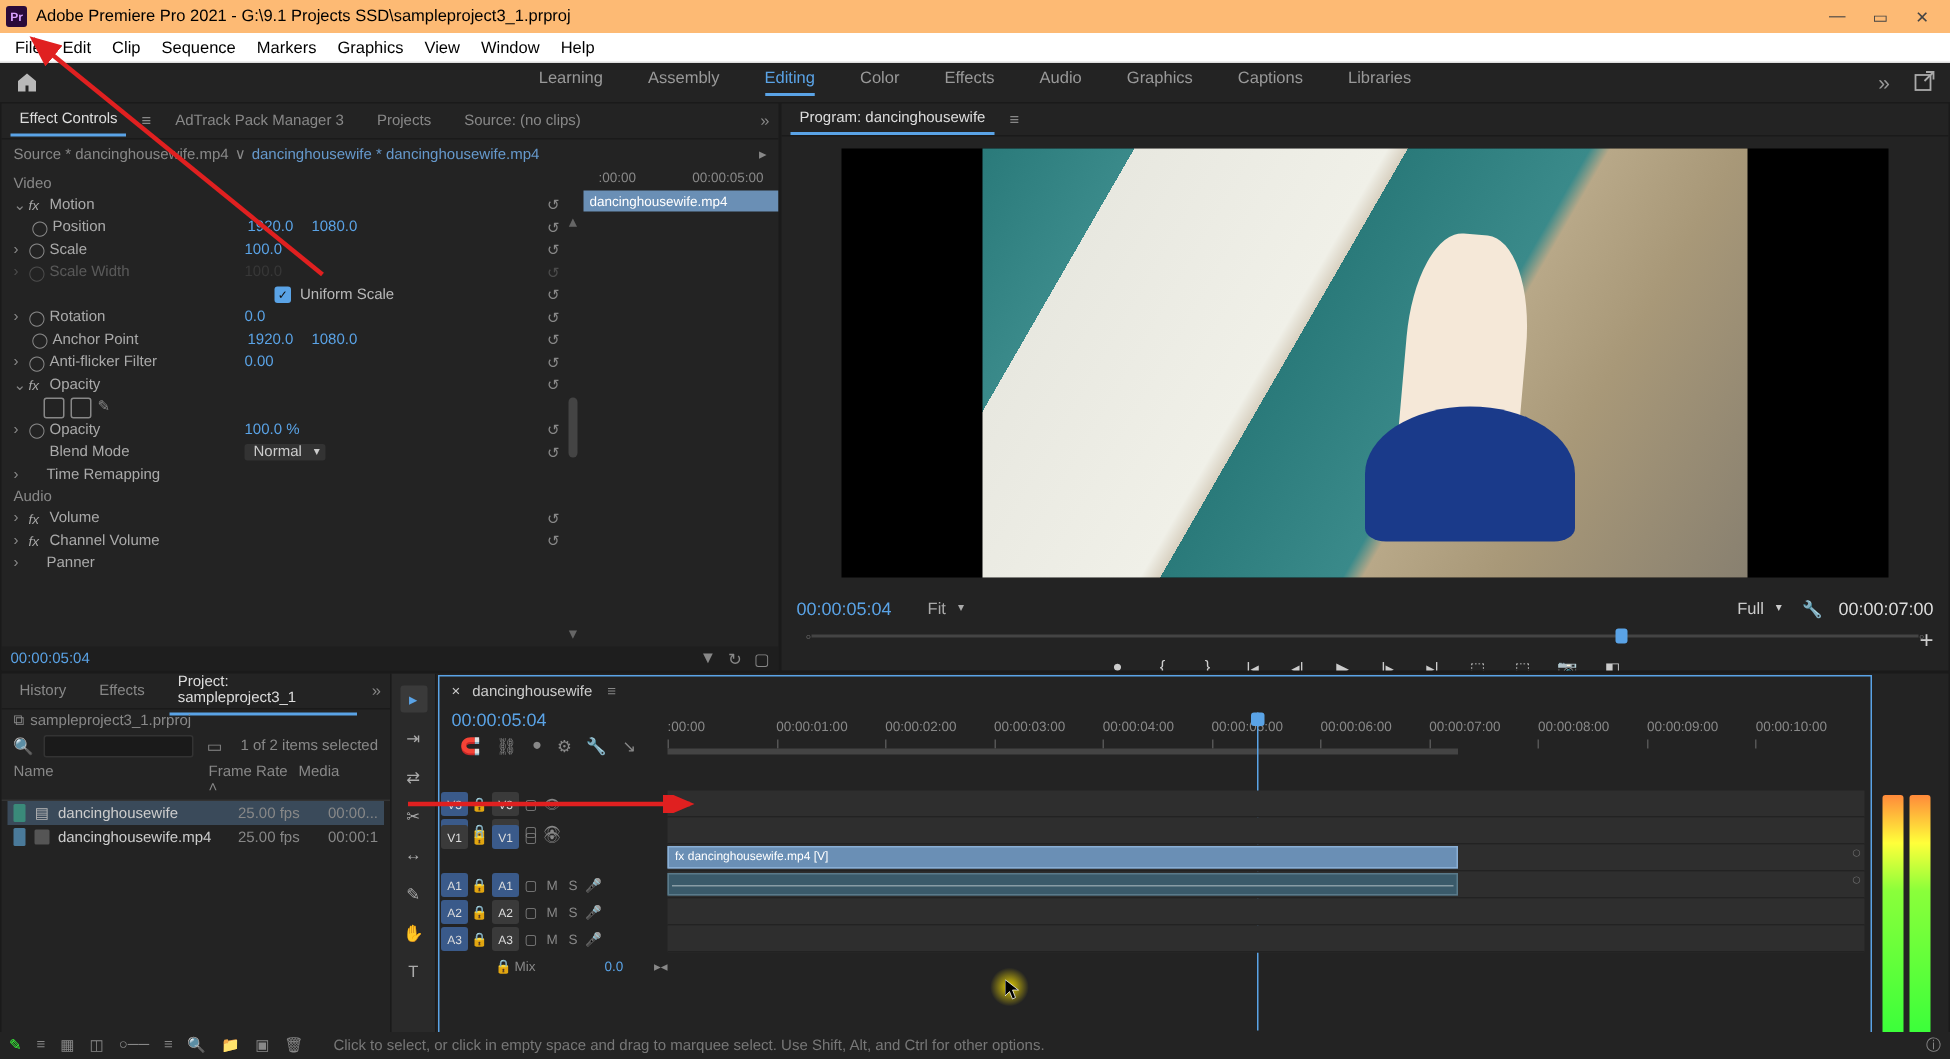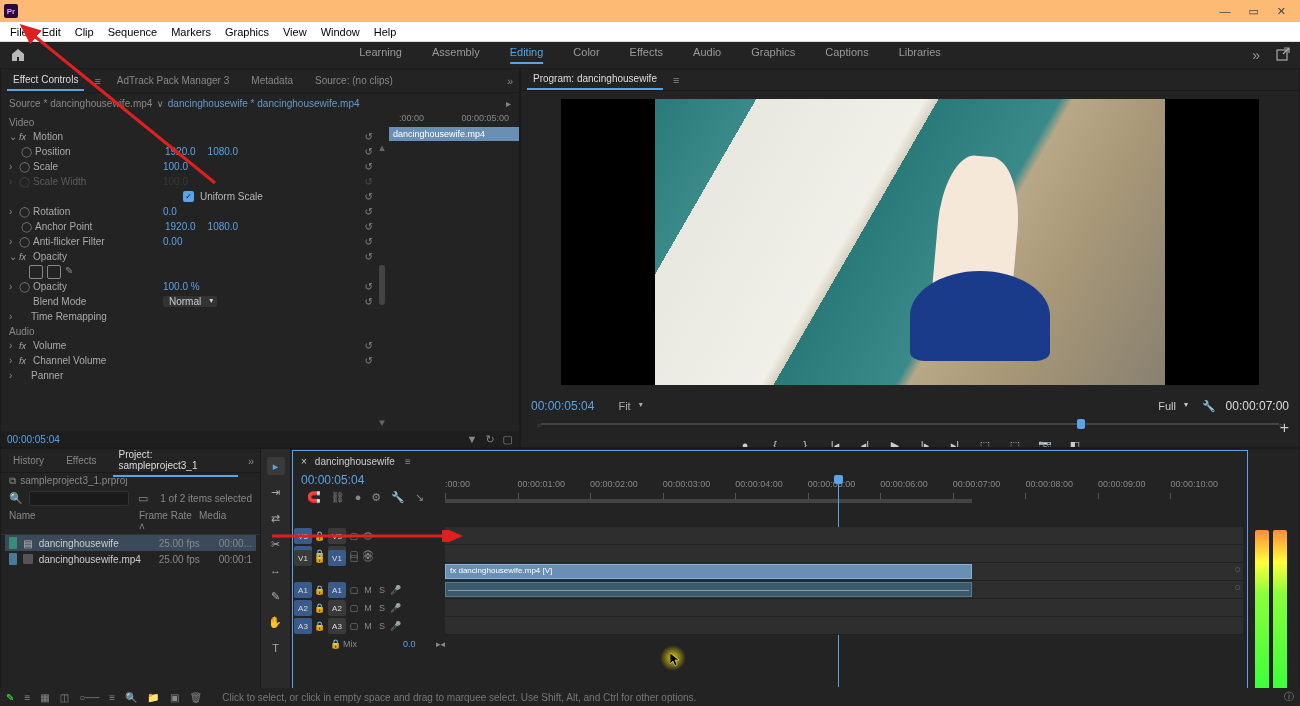--- a/index.html
+++ b/index.html
@@ -161,20 +161,21 @@
 
 
 .cursor-highlight { position:absolute; width:26px; height:26px; border-radius:50%; background:radial-gradient(circle, rgba(255,230,0,0.9) 0%, rgba(255,230,0,0) 70%); pointer-events:none;}
 .cursor-arrow-small { position:absolute; width:10px; height:14px; pointer-events:none;}
 </style>
 </head>
 <body>
 
 <div class="titlebar">
   <span class="app-icon">Pr</span>
+  <span class="title-text">Adobe Premiere Pro 2021 - G:\9.1 Projects SSD\sampleproject3_1.prproj</span>
   <div class="win-controls">
     <span>—</span>
     <span>▭</span>
     <span>✕</span>
   </div>
 </div>
 
 <div class="menubar">
   <span>File</span>
   <span>Edit</span>
@@ -213,21 +214,21 @@
   </span>
 </div>
 
 <div class="main-area">
 
   <div class="panel">
     <div class="panel-tabs">
       <span class="tab active">Effect Controls</span>
       <span style="color:#888;">≡</span>
       <span class="tab">AdTrack Pack Manager 3</span>
-      <span class="tab">Metadata</span>
+      <span class="tab">Projects</span>
       <span class="tab">Source: (no clips)</span>
       <span class="more">»</span>
     </div>
     <div class="ec-header">
       <span>Source * dancinghousewife.mp4</span>
       <span class="arrow">∨</span>
       <span class="link">dancinghousewife * dancinghousewife.mp4</span>
       <span style="margin-left:auto; color:#888;">▸</span>
     </div>
     <div class="ec-timeline-head">

